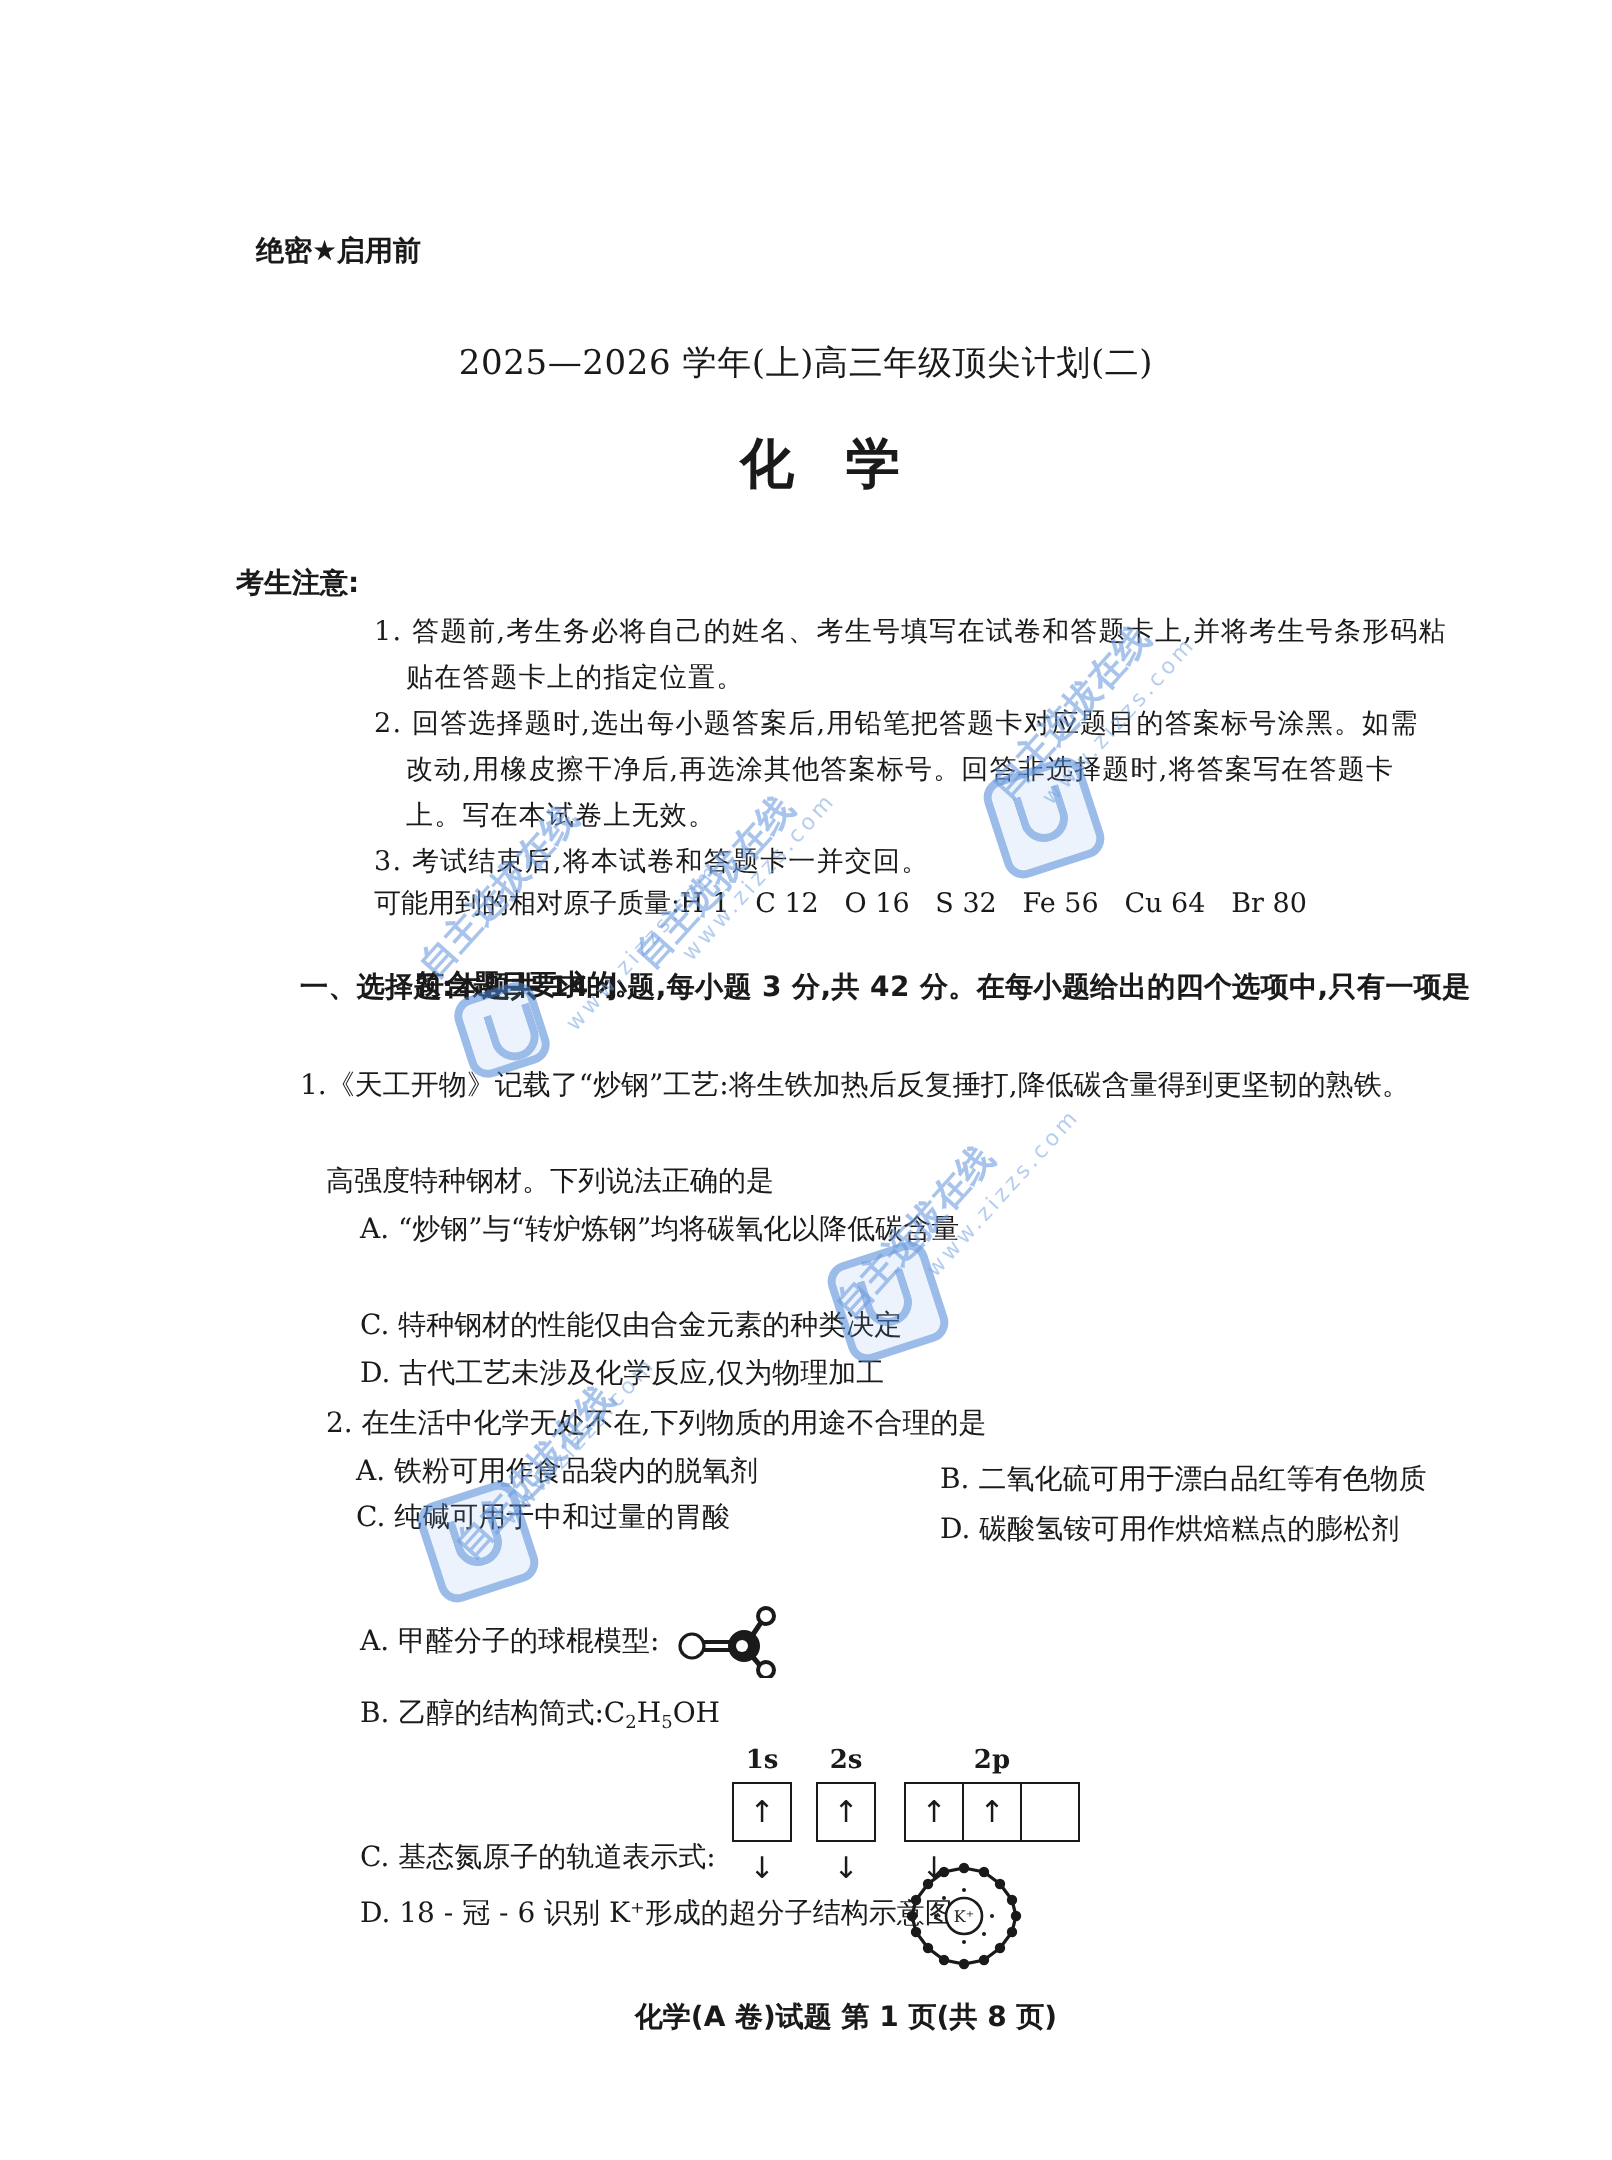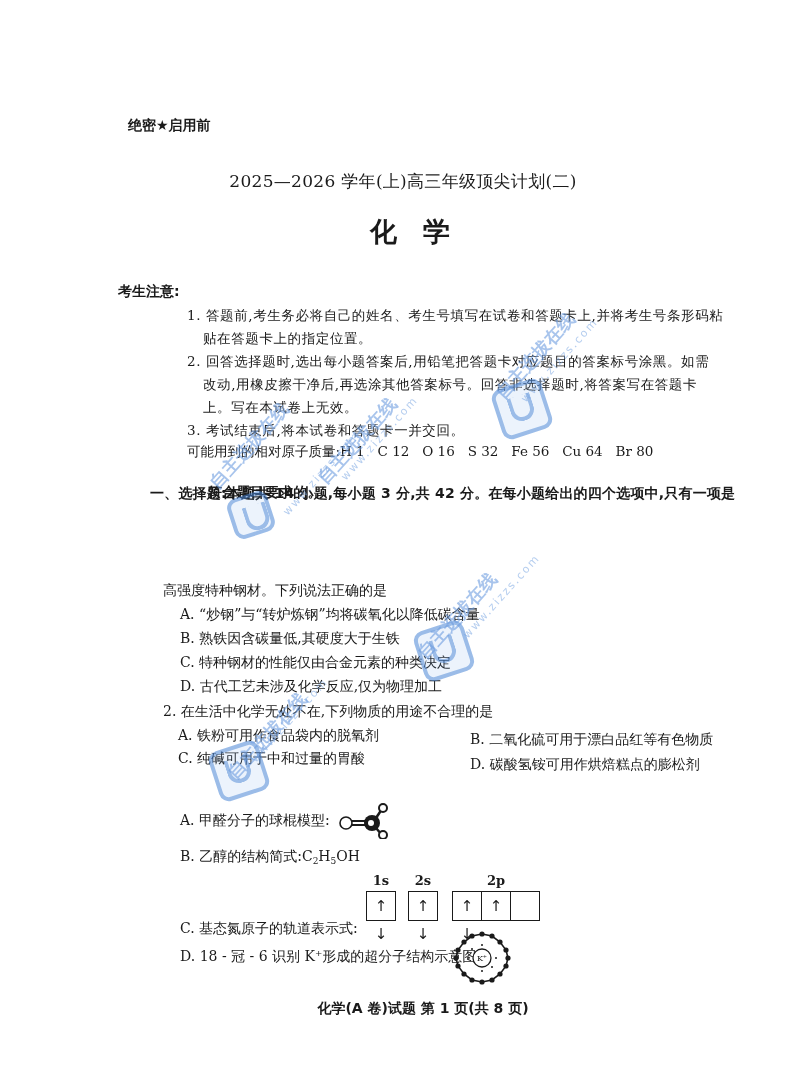--- a/index.html
+++ b/index.html
@@ -43,23 +43,23 @@
   <div class="abs line" style="left:203px;top:330px;">贴在答题卡上的指定位置。</div>
   <div class="abs line" style="left:187px;top:353px;">2. 回答选择题时,选出每小题答案后,用铅笔把答题卡对应题目的答案标号涂黑。如需</div>
   <div class="abs line" style="left:203px;top:376px;">改动,用橡皮擦干净后,再选涂其他答案标号。回答非选择题时,将答案写在答题卡</div>
   <div class="abs line" style="left:203px;top:399px;">上。写在本试卷上无效。</div>
   <div class="abs line" style="left:187px;top:422px;">3. 考试结束后,将本试卷和答题卡一并交回。</div>
   <div class="abs line" style="left:187px;top:443px;letter-spacing:0;white-space:pre;">可能用到的相对原子质量:H 1   C 12   O 16   S 32   Fe 56   Cu 64   Br 80</div>
 
   <div class="abs sec-h" style="left:150px;top:485px;text-align:right;">一、选择题:本题共 14 小题,每小题 3 分,共 42 分。在每小题给出的四个选项中,只有一项是</div>
   <div class="abs sec-h" style="left:175px;top:484px;margin-left:33px;">符合题目要求的。</div>
 
+  <div class="abs q" style="left:150px;top:534px;">1.《天工开物》记载了“炒钢”工艺:将生铁加热后反复捶打,降低碳含量得到更坚韧的熟铁。</div>
   <div class="abs q" style="left:163px;top:582px;">高强度特种钢材。下列说法正确的是</div>
   <div class="abs opt" style="left:180px;top:606px;">A. “炒钢”与“转炉炼钢”均将碳氧化以降低碳含量</div>
-  <div class="abs opt" style="left:180px;top:630px;">B. 熟铁因含碳量低,其硬度大于生铁</div>
   <div class="abs opt" style="left:180px;top:654px;">C. 特种钢材的性能仅由合金元素的种类决定</div>
   <div class="abs opt" style="left:180px;top:678px;">D. 古代工艺未涉及化学反应,仅为物理加工</div>
 
   <div class="abs q" style="left:163px;top:703px;">2. 在生活中化学无处不在,下列物质的用途不合理的是</div>
   <div class="abs opt" style="left:178px;top:727px;">A. 铁粉可用作食品袋内的脱氧剂</div>
   <div class="abs opt" style="left:470px;top:731px;">B. 二氧化硫可用于漂白品红等有色物质</div>
   <div class="abs opt" style="left:178px;top:750px;">C. 纯碱可用于中和过量的胃酸</div>
   <div class="abs opt" style="left:470px;top:756px;">D. 碳酸氢铵可用作烘焙糕点的膨松剂</div>
 
 

